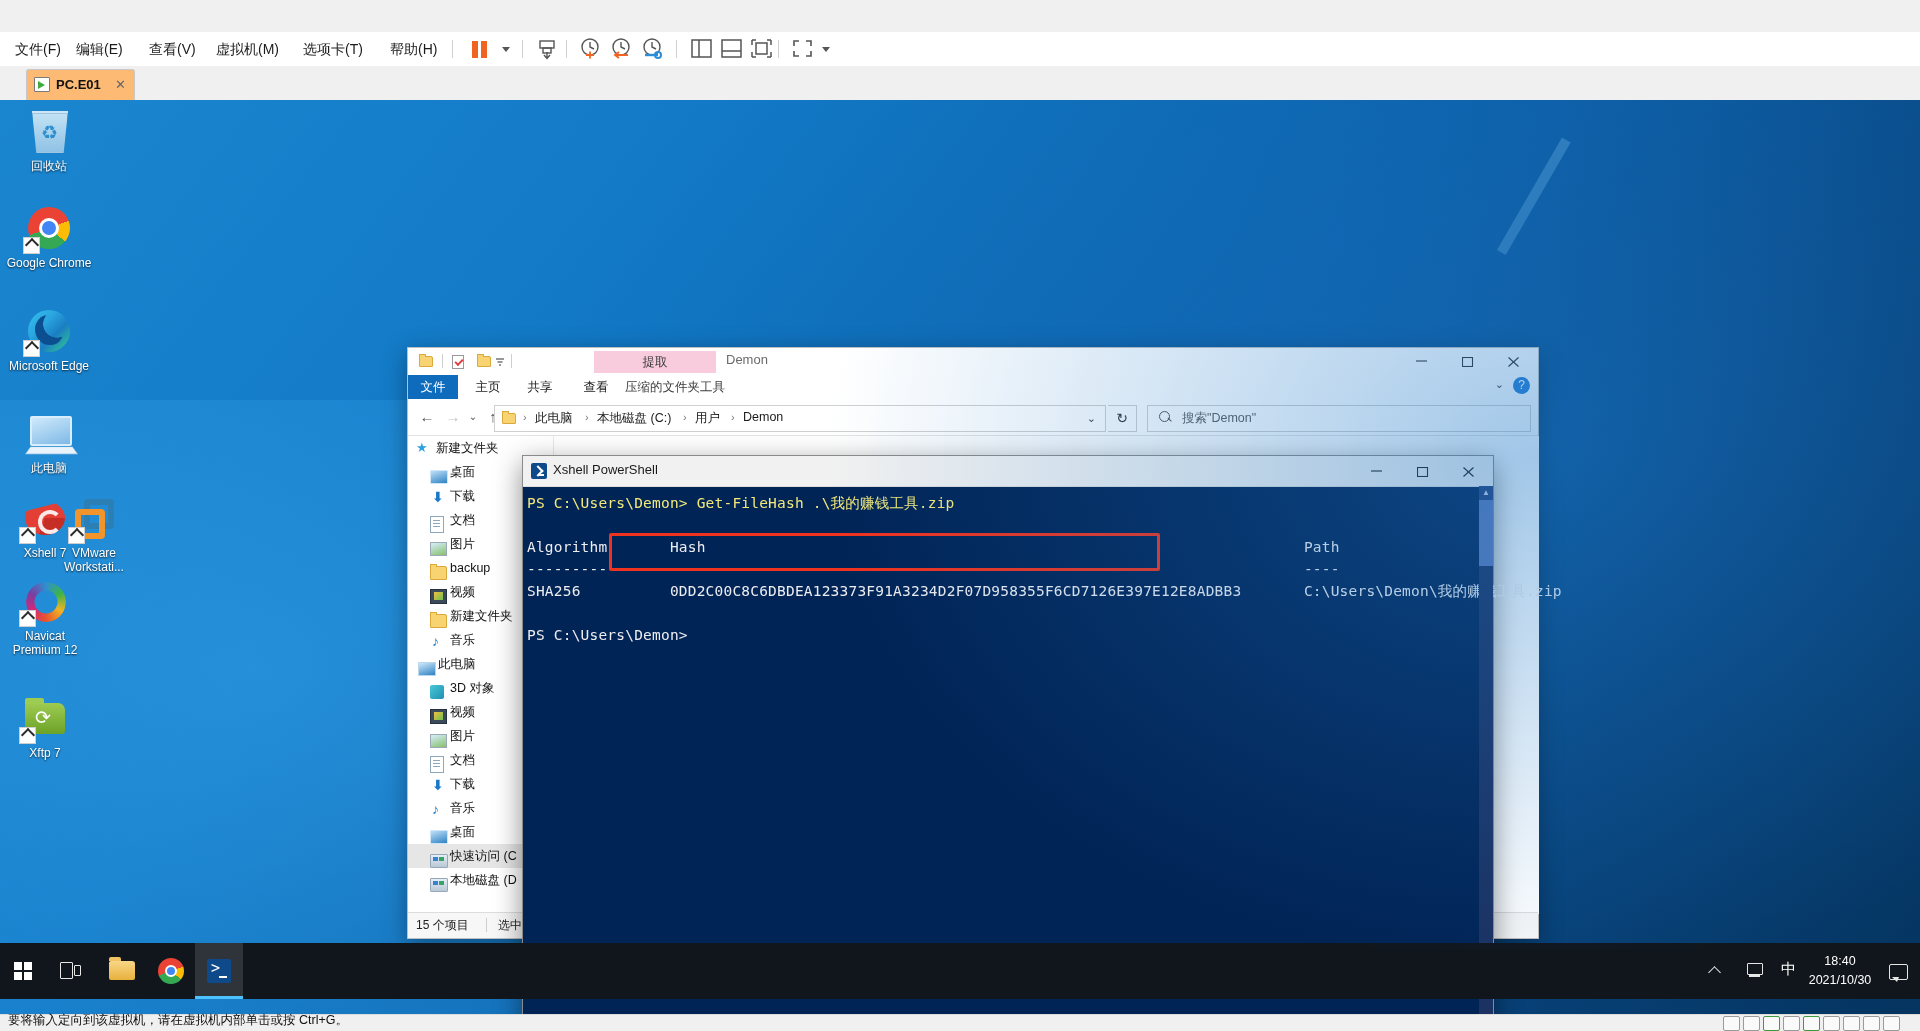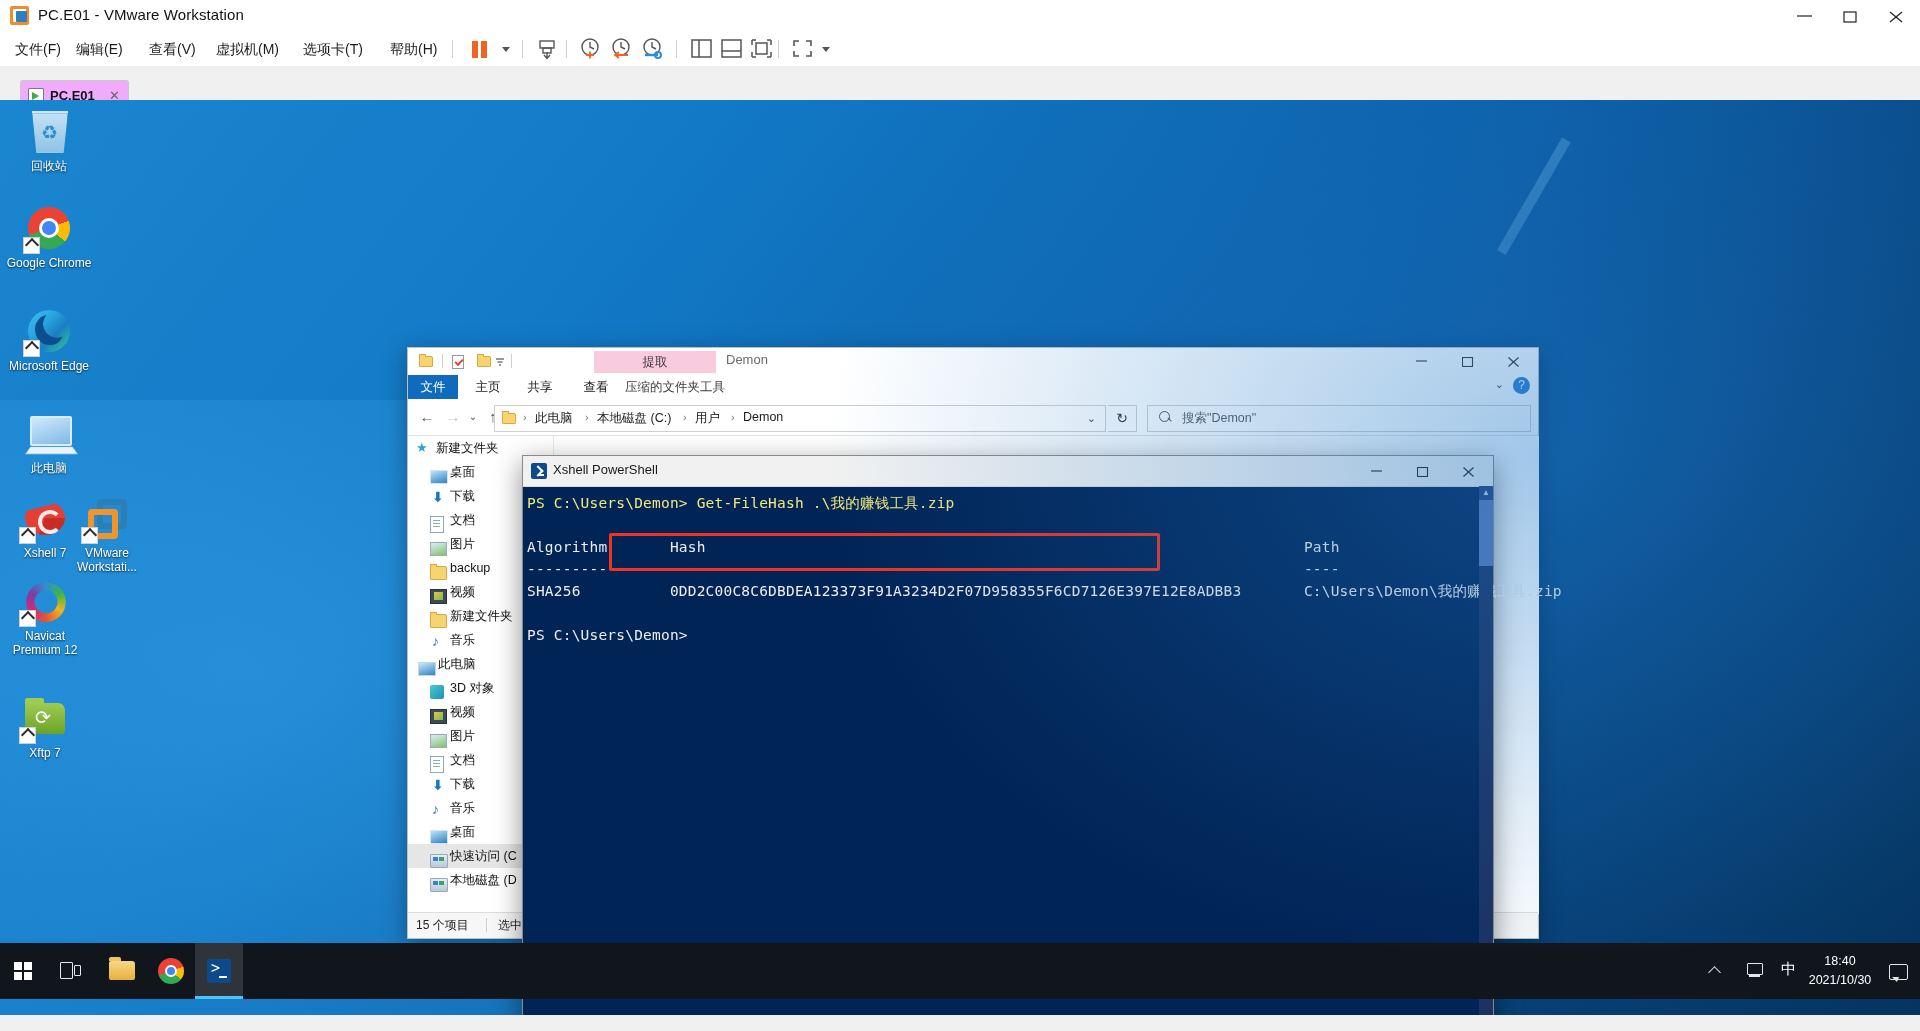--- a/index.html
+++ b/index.html
@@ -26,21 +26,21 @@
   .vm-menu{position:absolute;top:0;height:34px;line-height:34px;padding:0 9px;font-size:14px;color:#1b1b1b;cursor:default;}
   .sep{position:absolute;top:8px;width:1px;height:18px;background:#d0d0d0;}
   .tb-ico{position:absolute;top:3px;height:28px;width:30px;cursor:default;}
   .pausebars{position:absolute;left:6px;top:6px;width:17px;height:17px;}
   .pausebars i{position:absolute;top:0;width:6px;height:17px;background:#f06321;display:block;}
   .pausebars i:first-child{left:0;} .pausebars i:last-child{left:9px;}
   .caret{width:0;height:0;border-left:4px solid transparent;border-right:4px solid transparent;border-top:5px solid #555;position:absolute;}
 
   
   .vm-tabstrip{position:absolute;left:0;top:66px;width:1920px;height:34px;background:#f0f0f0;border-bottom:1px solid #c8c8c8;}
-  .vm-tab{position:absolute;left:20px;top:3px;width:107px;height:31px;background:#f0abfc;border:1px solid #c8c8c8;border-bottom:none;border-radius:3px 3px 0 0;cursor:default;margin-top:11px;}
+  .vm-tab{position:absolute;left:26px;top:3px;width:107px;height:31px;background:#fdba74;border:1px solid #c8c8c8;border-bottom:none;border-radius:3px 3px 0 0;cursor:default;}
   .vm-tab .tab-ico{position:absolute;left:7px;top:7px;width:16px;height:15px;border:1.6px solid #7a7a7a;border-radius:1px;box-sizing:border-box;background:#fff;}
   .vm-tab .tab-ico:after{content:"";position:absolute;left:3px;top:3px;border-left:7px solid #3faa3f;border-top:4px solid transparent;border-bottom:4px solid transparent;}
   .vm-tab .tab-lbl{position:absolute;left:29px;top:7px;font-size:13px;color:#111;font-weight:bold;}
   .vm-tab .tab-x{position:absolute;right:8px;top:7px;font-size:13px;color:#666;cursor:default;}
 
   
   .guest{position:absolute;left:0;top:100px;width:1920px;height:915px;overflow:hidden;
     background:linear-gradient(128deg,#1b86d0 0%,#1279c6 28%,#0c5fa8 58%,#08447d 80%,#05345f 100%);}
   .guest:before{content:"";position:absolute;left:-200px;top:300px;width:1500px;height:900px;
     background:radial-gradient(ellipse at 30% 30%, rgba(60,170,240,.45) 0%, rgba(60,170,240,0) 62%);}
@@ -215,43 +215,20 @@
   .vm-status-msg{position:absolute;left:8px;top:-3px;font-size:12.5px;color:#111;}
   .vm-status-icons{position:absolute;right:8px;top:1px;height:14px;}
   .vm-si{position:absolute;top:0;width:15px;height:13px;border:1px solid #9a9a9a;border-radius:2px;background:#fafafa;cursor:default;}
   .vm-si.hl{border-color:#3f9a3f;}
 </style>
 </head>
 <body>
 
 <div class="app">
 
-  <div class="vm-titlebar">
-    <div class="vm-title-ico">
-        <div class="o"></div>
-        <div class="i"></div>
-      </div>
-    <div class="vm-title-text">PC.E01 - VMware Workstation</div>
-    <div class="wbtn min">
-        <svg width="16" height="10">
-          <line x1="0" y1="5" x2="15" y2="5" stroke="#222" stroke-width="1.2"></line>
-        </svg>
-      </div>
-    <div class="wbtn max">
-        <svg width="16" height="12">
-          <rect x="1" y="1" width="12" height="10" fill="none" stroke="#222" stroke-width="1.2"></rect>
-        </svg>
-      </div>
-    <div class="wbtn close">
-        <svg width="16" height="12">
-          <line x1="1" y1="1" x2="13" y2="11" stroke="#222" stroke-width="1.2"></line>
-          <line x1="13" y1="1" x2="1" y2="11" stroke="#222" stroke-width="1.2"></line>
-        </svg>
-      </div>
-  </div>
 
   <div class="vm-menubar">
     <div class="vm-menu" style="left:6px">文件(F)</div>
     <div class="vm-menu" style="left:67px">编辑(E)</div>
     <div class="vm-menu" style="left:140px">查看(V)</div>
     <div class="vm-menu" style="left:207px">虚拟机(M)</div>
     <div class="vm-menu" style="left:294px">选项卡(T)</div>
     <div class="vm-menu" style="left:381px">帮助(H)</div>
 
     <div class="sep" style="left:452px"></div>
@@ -363,21 +340,21 @@
         </div>
       <div class="lbl">此电脑</div>
     </div>
     <div class="dicon" style="left:2px;top:395px">
       <div class="gfx">
           <div class="ic-xs"></div>
           <span class="shortcut"></span>
         </div>
       <div class="lbl">Xshell 7</div>
     </div>
-    <div class="dicon" style="left:64px;top:395px">
+    <div class="dicon" style="left:51px;top:395px">
       <div class="gfx">
           <div class="ic-vm">
             <span class="a"></span>
             <span class="b"></span>
           </div>
           <span class="shortcut"></span>
         </div>
       <div class="lbl">VMware Workstati...</div>
     </div>
     <div class="dicon" style="left:2px;top:478px">
@@ -657,14 +634,28 @@
       <span class="tray-net"></span>
       <span class="tray-ime">中</span>
       <span class="tray-clock">
         <span style="display:block">18:40</span>
         <span style="display:block">2021/10/30</span>
       </span>
       <span class="tray-notif"></span>
     </div>
   </div>
 
+  <div class="vm-status">
+    <div class="vm-status-msg">要将输入定向到该虚拟机，请在虚拟机内部单击或按 Ctrl+G。</div>
+    <div class="vm-status-icons">
+      <span class="vm-si" style="right:172px"></span>
+      <span class="vm-si" style="right:152px"></span>
+      <span class="vm-si hl" style="right:132px"></span>
+      <span class="vm-si" style="right:112px"></span>
+      <span class="vm-si hl" style="right:92px"></span>
+      <span class="vm-si" style="right:72px"></span>
+      <span class="vm-si" style="right:52px"></span>
+      <span class="vm-si" style="right:32px"></span>
+      <span class="vm-si" style="right:12px"></span>
+    </div>
+  </div>
 
 </div>
 
 </body></html>

